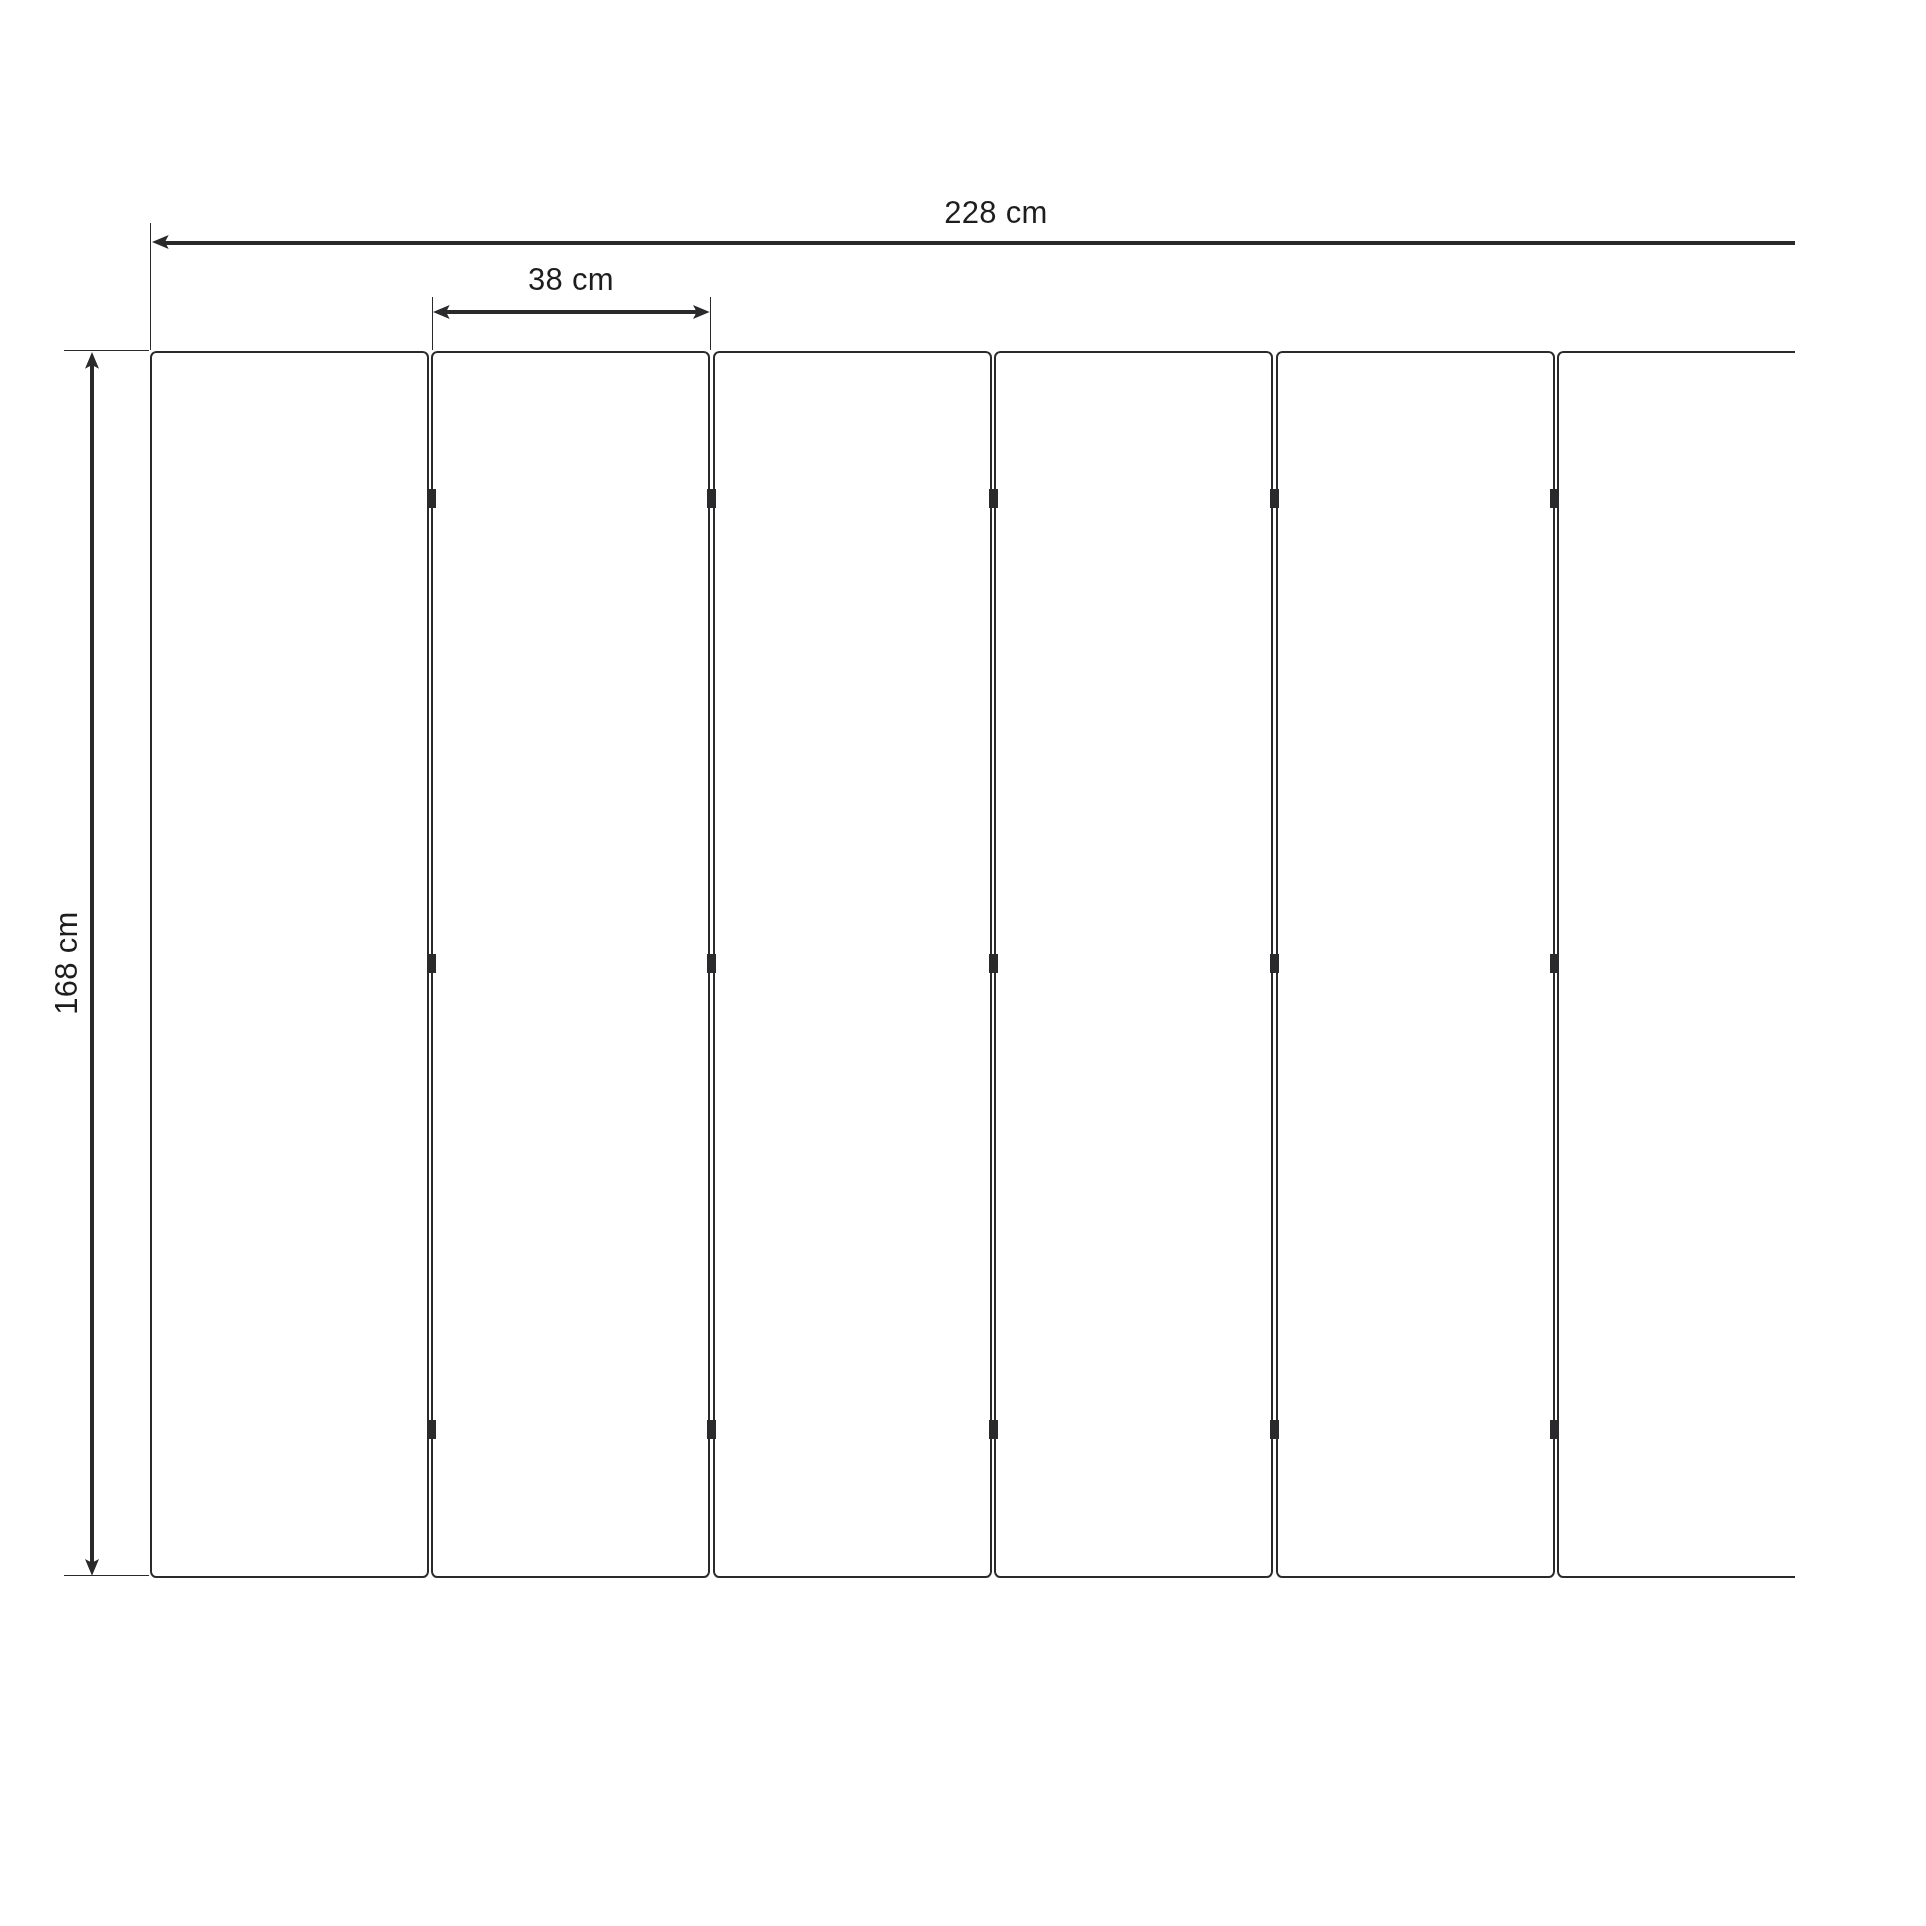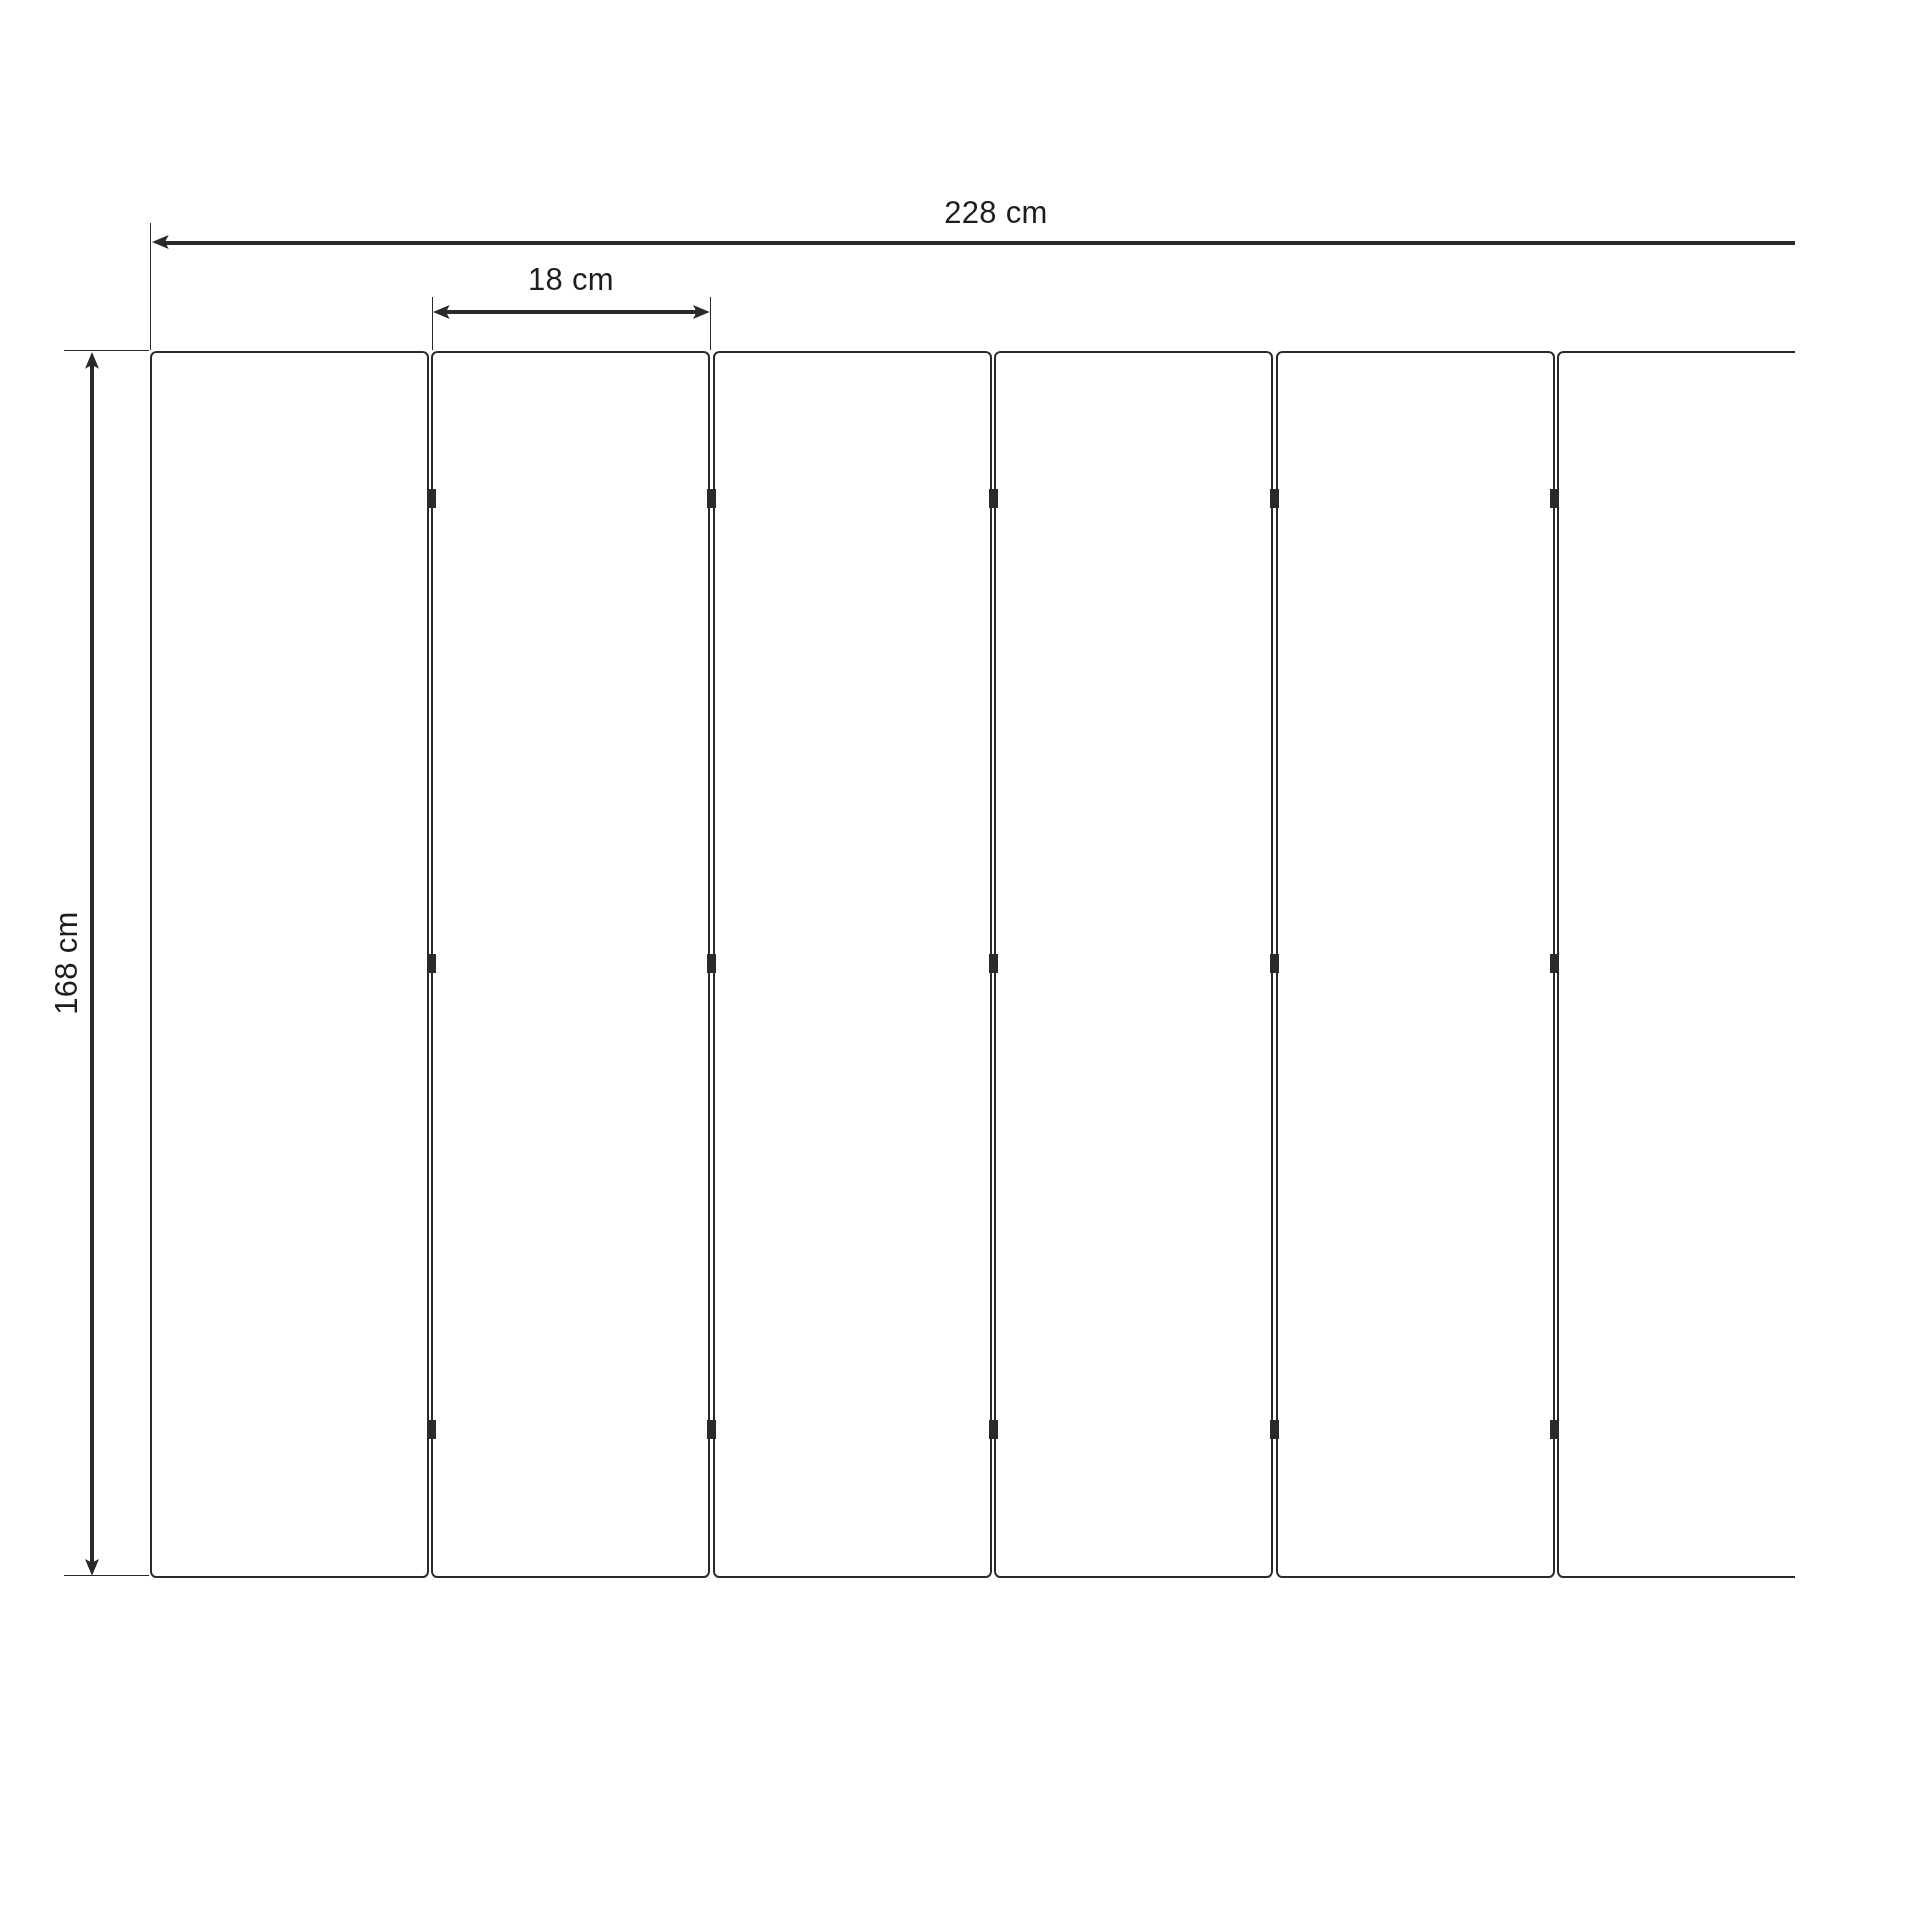--- a/index.html
+++ b/index.html
@@ -72,21 +72,21 @@
     <div class="arr arr-right" style="left:1817px;top:235px;"></div>
     <div class="dim-label" id="label-total">228 cm</div>
   </div>
 
   <div>
     <div class="ext-v" style="left:432px;top:297px;height:53px;"></div>
     <div class="ext-v" style="left:710px;top:297px;height:53px;"></div>
     <div class="shaft-h" style="left:444px;top:310px;width:254px;"></div>
     <div class="arr arr-left" style="left:433px;top:305px;"></div>
     <div class="arr arr-right" style="left:693px;top:305px;"></div>
-    <div class="dim-label" id="label-panel">18 cm</div>
+    <div class="dim-label" id="label-panel">38 cm</div>
   </div>
 
   <div>
     <div class="ext-h" style="left:64px;top:350px;width:85px;"></div>
     <div class="ext-h" style="left:64px;top:1575px;width:85px;"></div>
     <div class="shaft-v" style="left:90px;top:363px;height:1201px;"></div>
     <div class="arr arr-up" style="left:85px;top:352px;"></div>
     <div class="arr arr-down" style="left:85px;top:1559px;"></div>
     <div class="dim-label" id="label-height">168 cm</div>
   </div>

